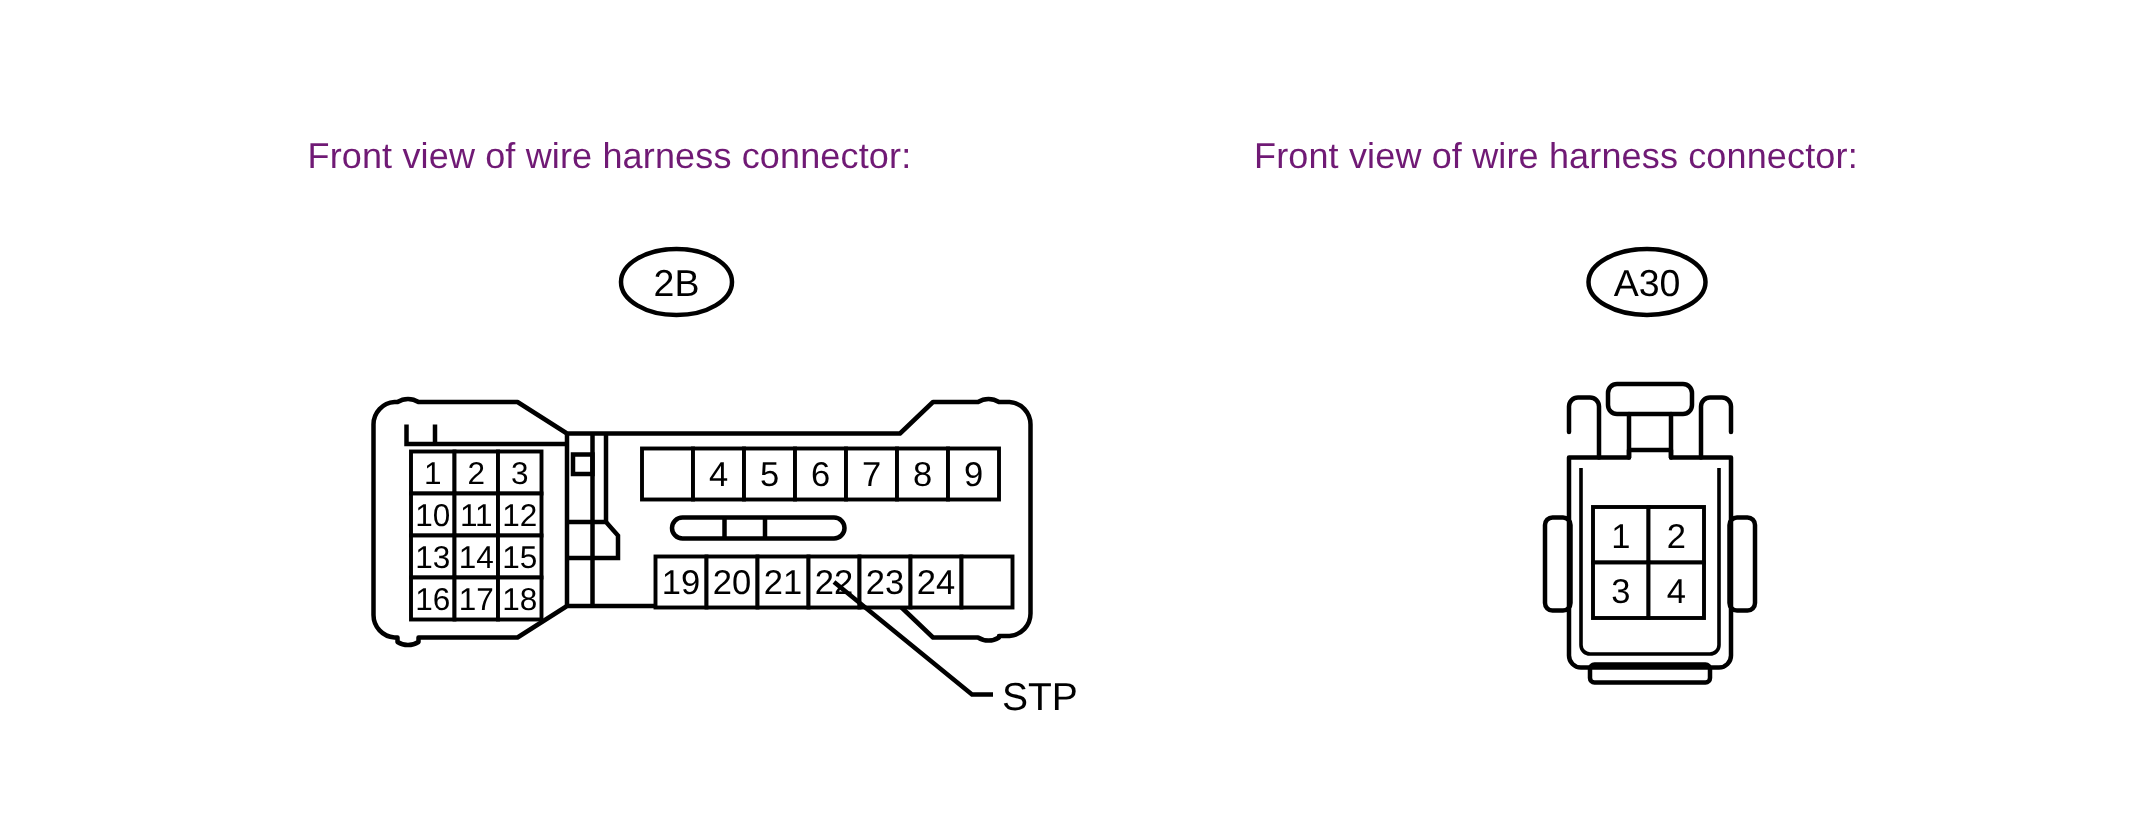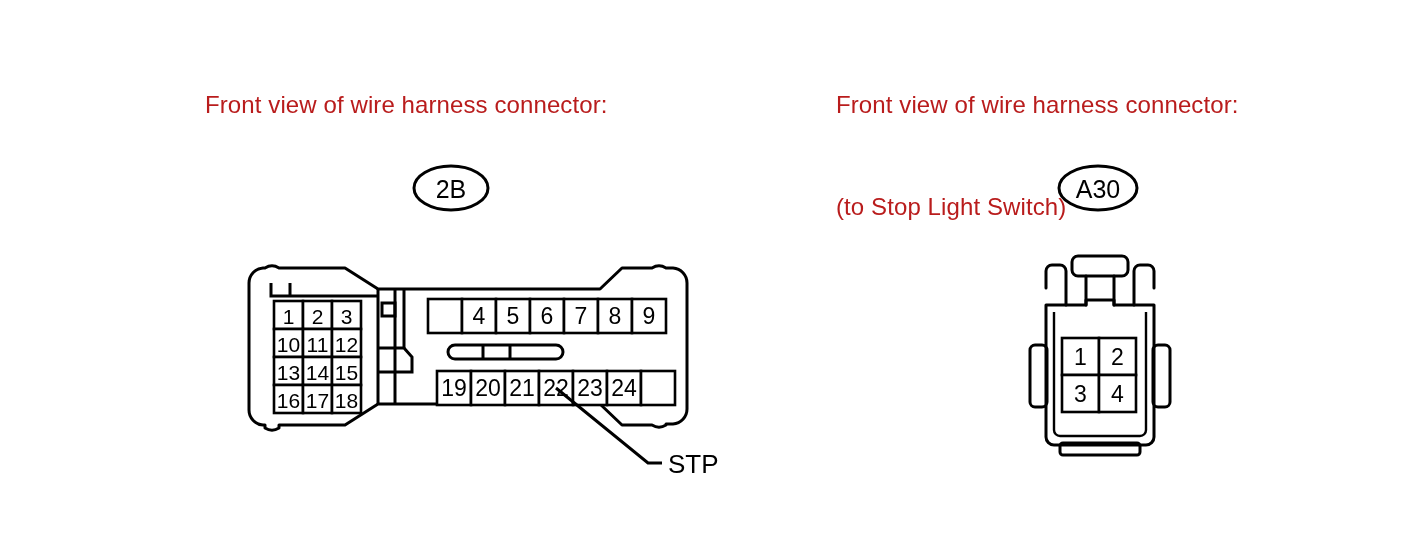--- a/index.html
+++ b/index.html
@@ -16,21 +16,21 @@
     position: relative;
   }
   .diagram-root {
     position: absolute;
     inset: 0;
   }
   .caption {
     position: absolute;
     font-size: 24px;
     line-height: 34px;
-    color: #b91c1c;
+    color: #701a75;
     white-space: pre;
     letter-spacing: 0.1px;
   }
   #caption-left  { left: 205px; top: 20px; }
   #caption-right { left: 836px; top: 20px; }
   .caption-line { display: block; }
 
   svg { display: block; }
   .svg-layer {
     position: absolute;
@@ -102,21 +102,20 @@
 <body>
 
 <div class="diagram-root">
 
   <div class="caption" id="caption-left">
     <span class="caption-line">Front view of wire harness connector:</span>
   </div>
 
   <div class="caption" id="caption-right">
     <span class="caption-line">Front view of wire harness connector:</span>
-    <span class="caption-line">(to Stop Light Switch)</span>
   </div>
 
   <svg class="svg-layer" width="1424" height="558" viewBox="0 0 1424 558">
 
     <g>
       <ellipse class="badge-ellipse" cx="451" cy="188" rx="37" ry="22"></ellipse>
       <text class="badge-text" x="451" y="189">2B</text>
     </g>
 
     <g>

